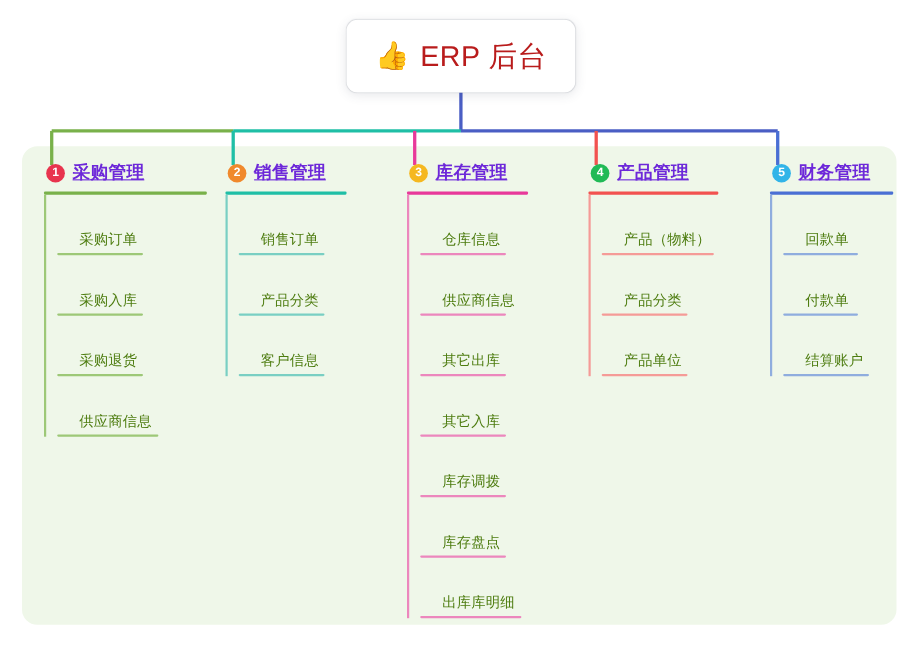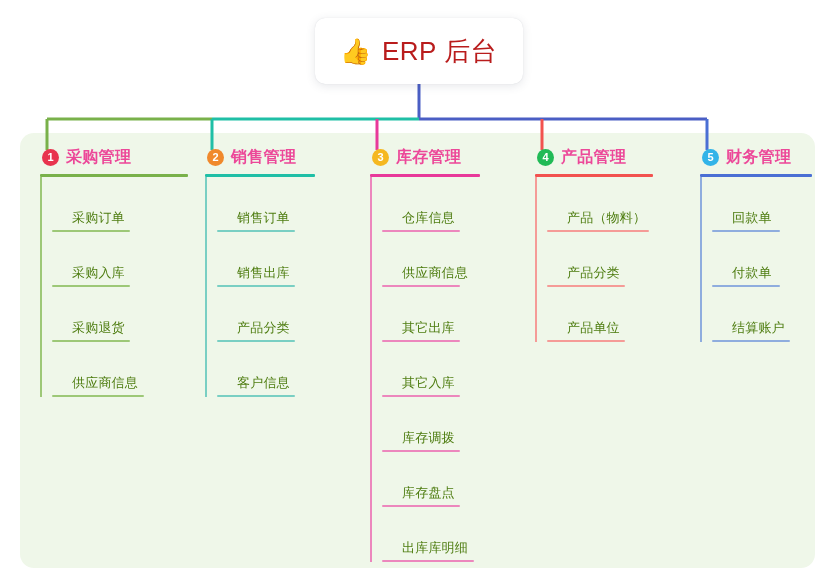--- a/index.html
+++ b/index.html
@@ -85,23 +85,24 @@
     color: #ffffff;
     font-size: 11px;
     line-height: 17px;
     text-align: center;
     font-weight: 700;
     flex: none;
   }
   .col-title {
     font-size: 16px;
     font-weight: 700;
-    color: #ec4899;
+    color: #6d28d9;
     white-space: nowrap;
     letter-spacing: 0.3px;
+    text-decoration: underline;
   }
   .head-rule {
     height: 3px;
     margin-top: 6px;
     border-radius: 1px;
   }
 
   .col-body {
     position: relative;
     margin-top: 0;
@@ -192,24 +193,20 @@
         <span class="col-title">销售管理</span>
       </div>
       <div class="head-rule" style="background: rgb(31, 191, 166); width: 110px;"></div>
       <div class="col-body">
         <div class="spine" style="background: rgb(121, 207, 195);"></div>
         <div class="item">
           <span class="item-label">销售订单</span>
           <div class="item-rule" style="background: rgb(121, 207, 195); width: 78px;"></div>
         </div>
         <div class="item">
-          <span class="item-label">销售出库</span>
-          <div class="item-rule" style="background: rgb(121, 207, 195); width: 78px;"></div>
-        </div>
-        <div class="item">
           <span class="item-label">产品分类</span>
           <div class="item-rule" style="background: rgb(121, 207, 195); width: 78px;"></div>
         </div>
         <div class="item">
           <span class="item-label">客户信息</span>
           <div class="item-rule" style="background: rgb(121, 207, 195); width: 78px;"></div>
         </div>
       </div>
     </div>
     <div class="column" style="left: 370px; width: 110px;">

